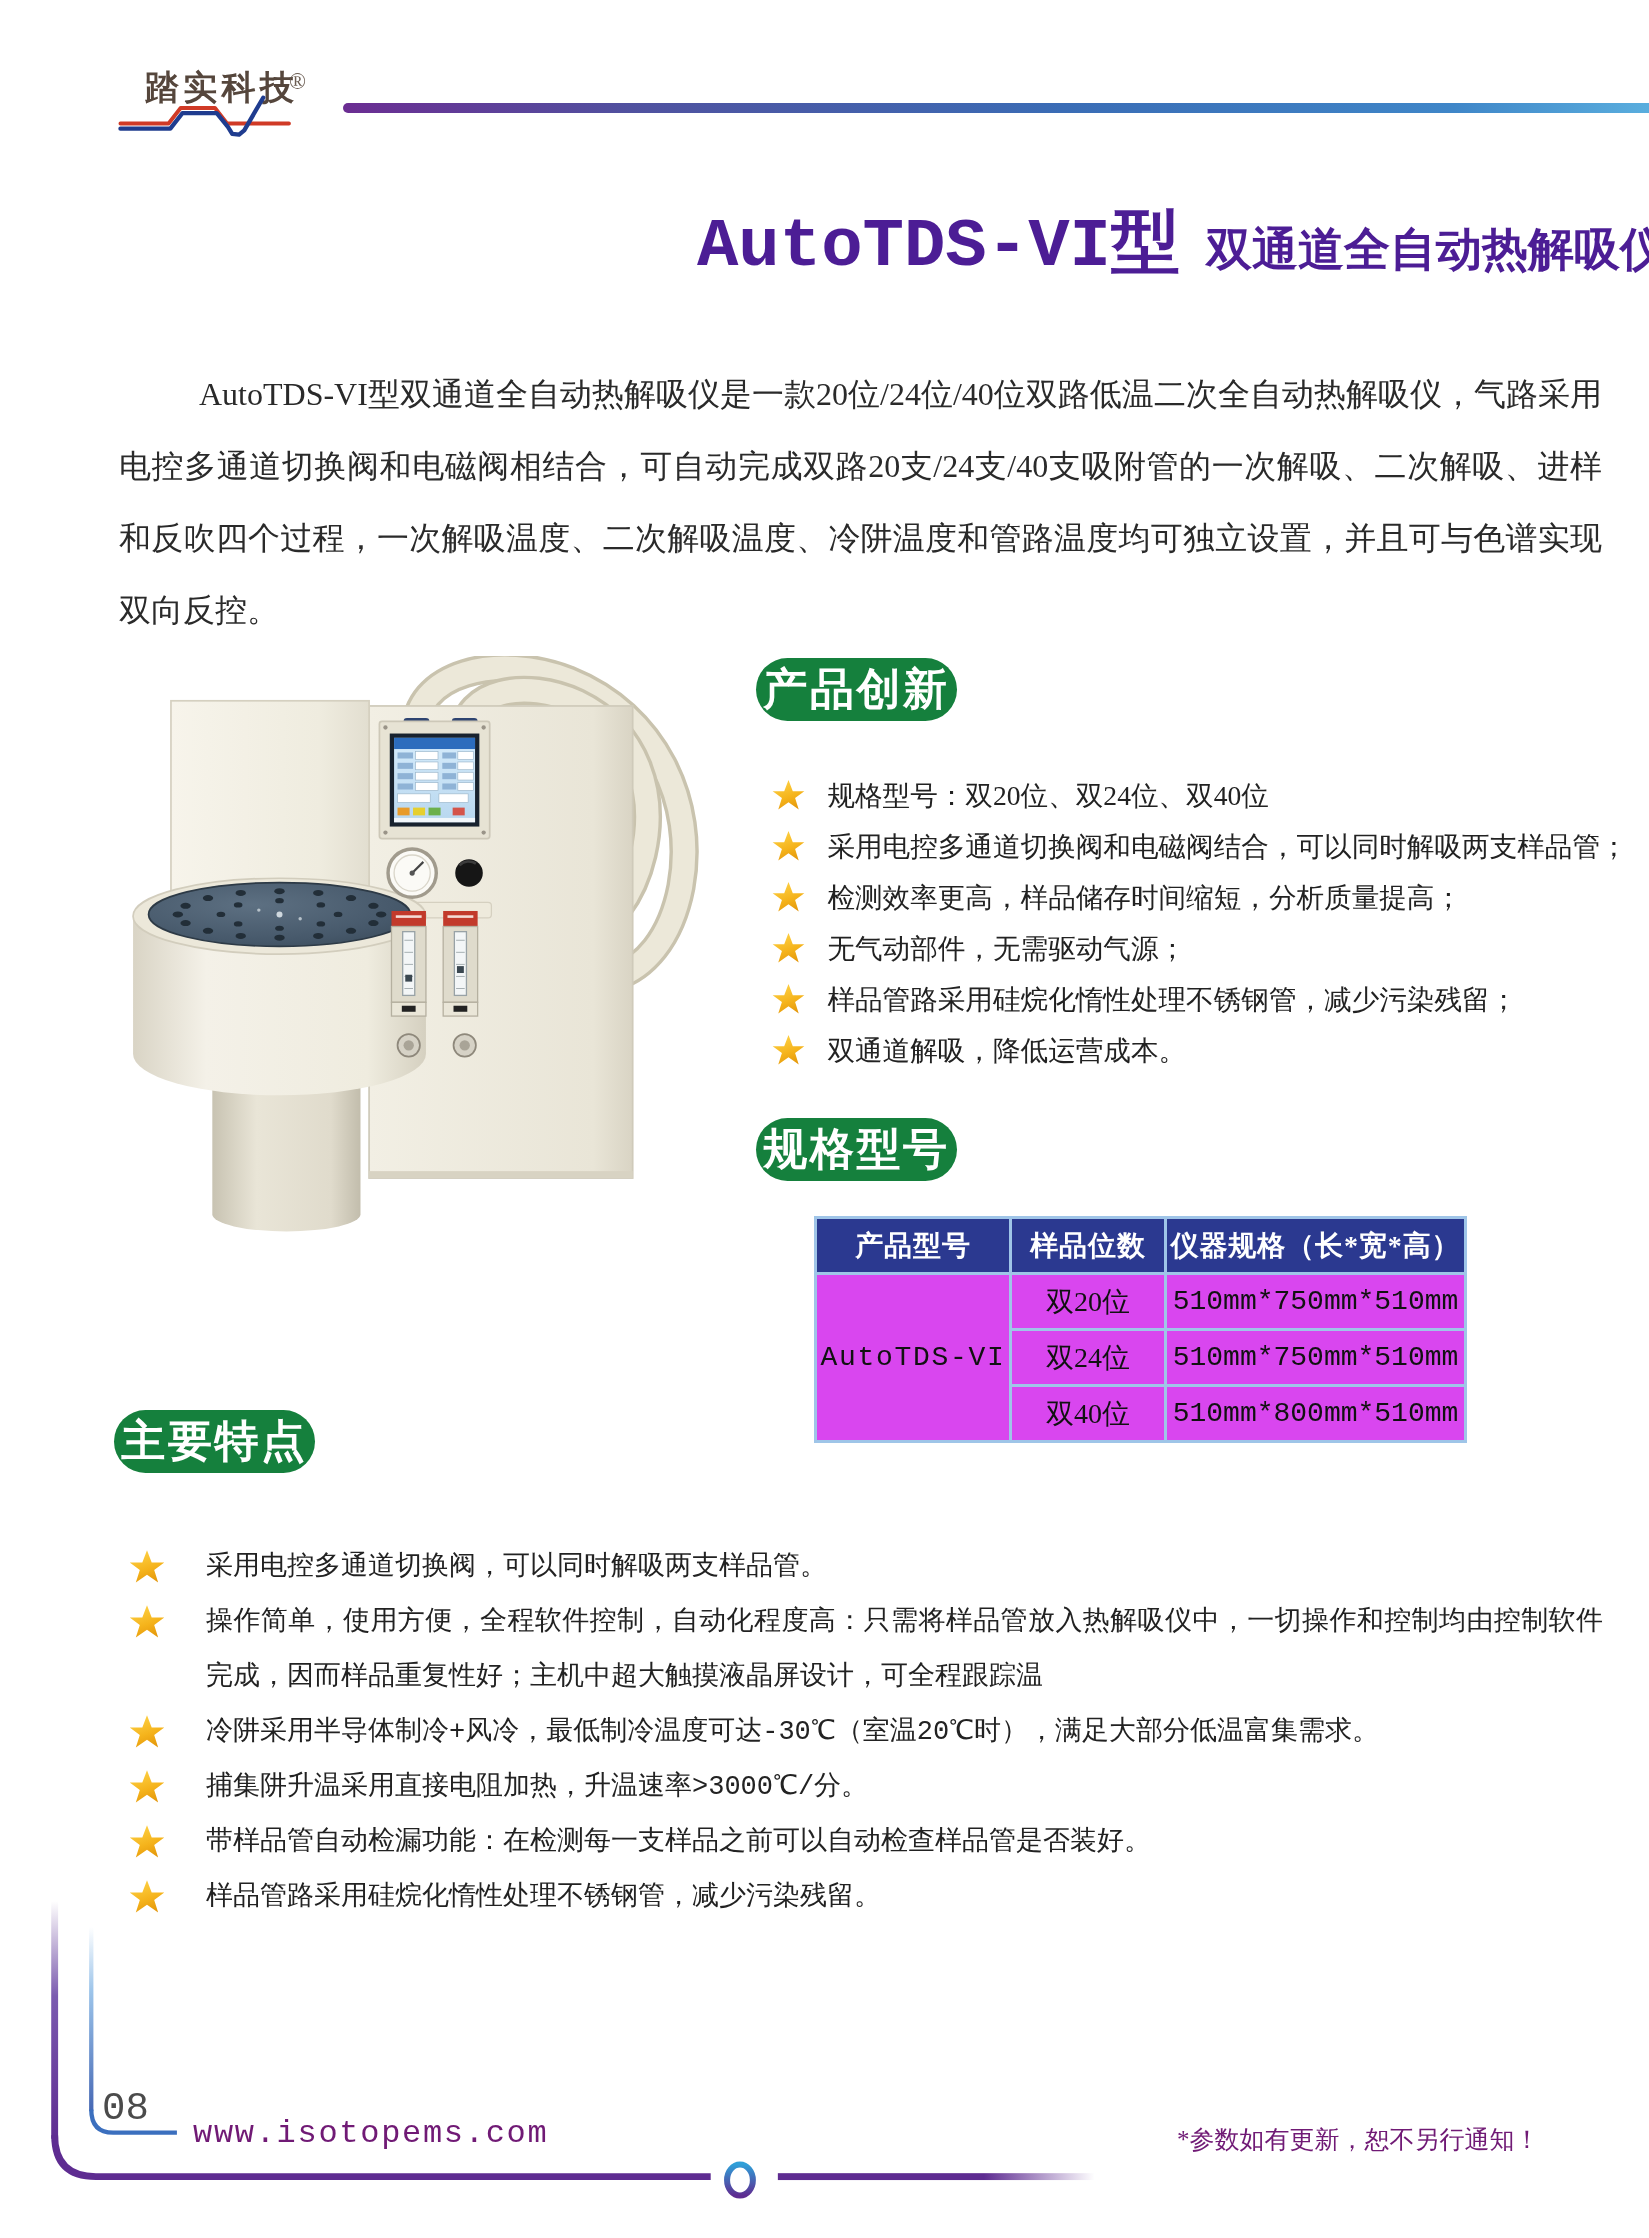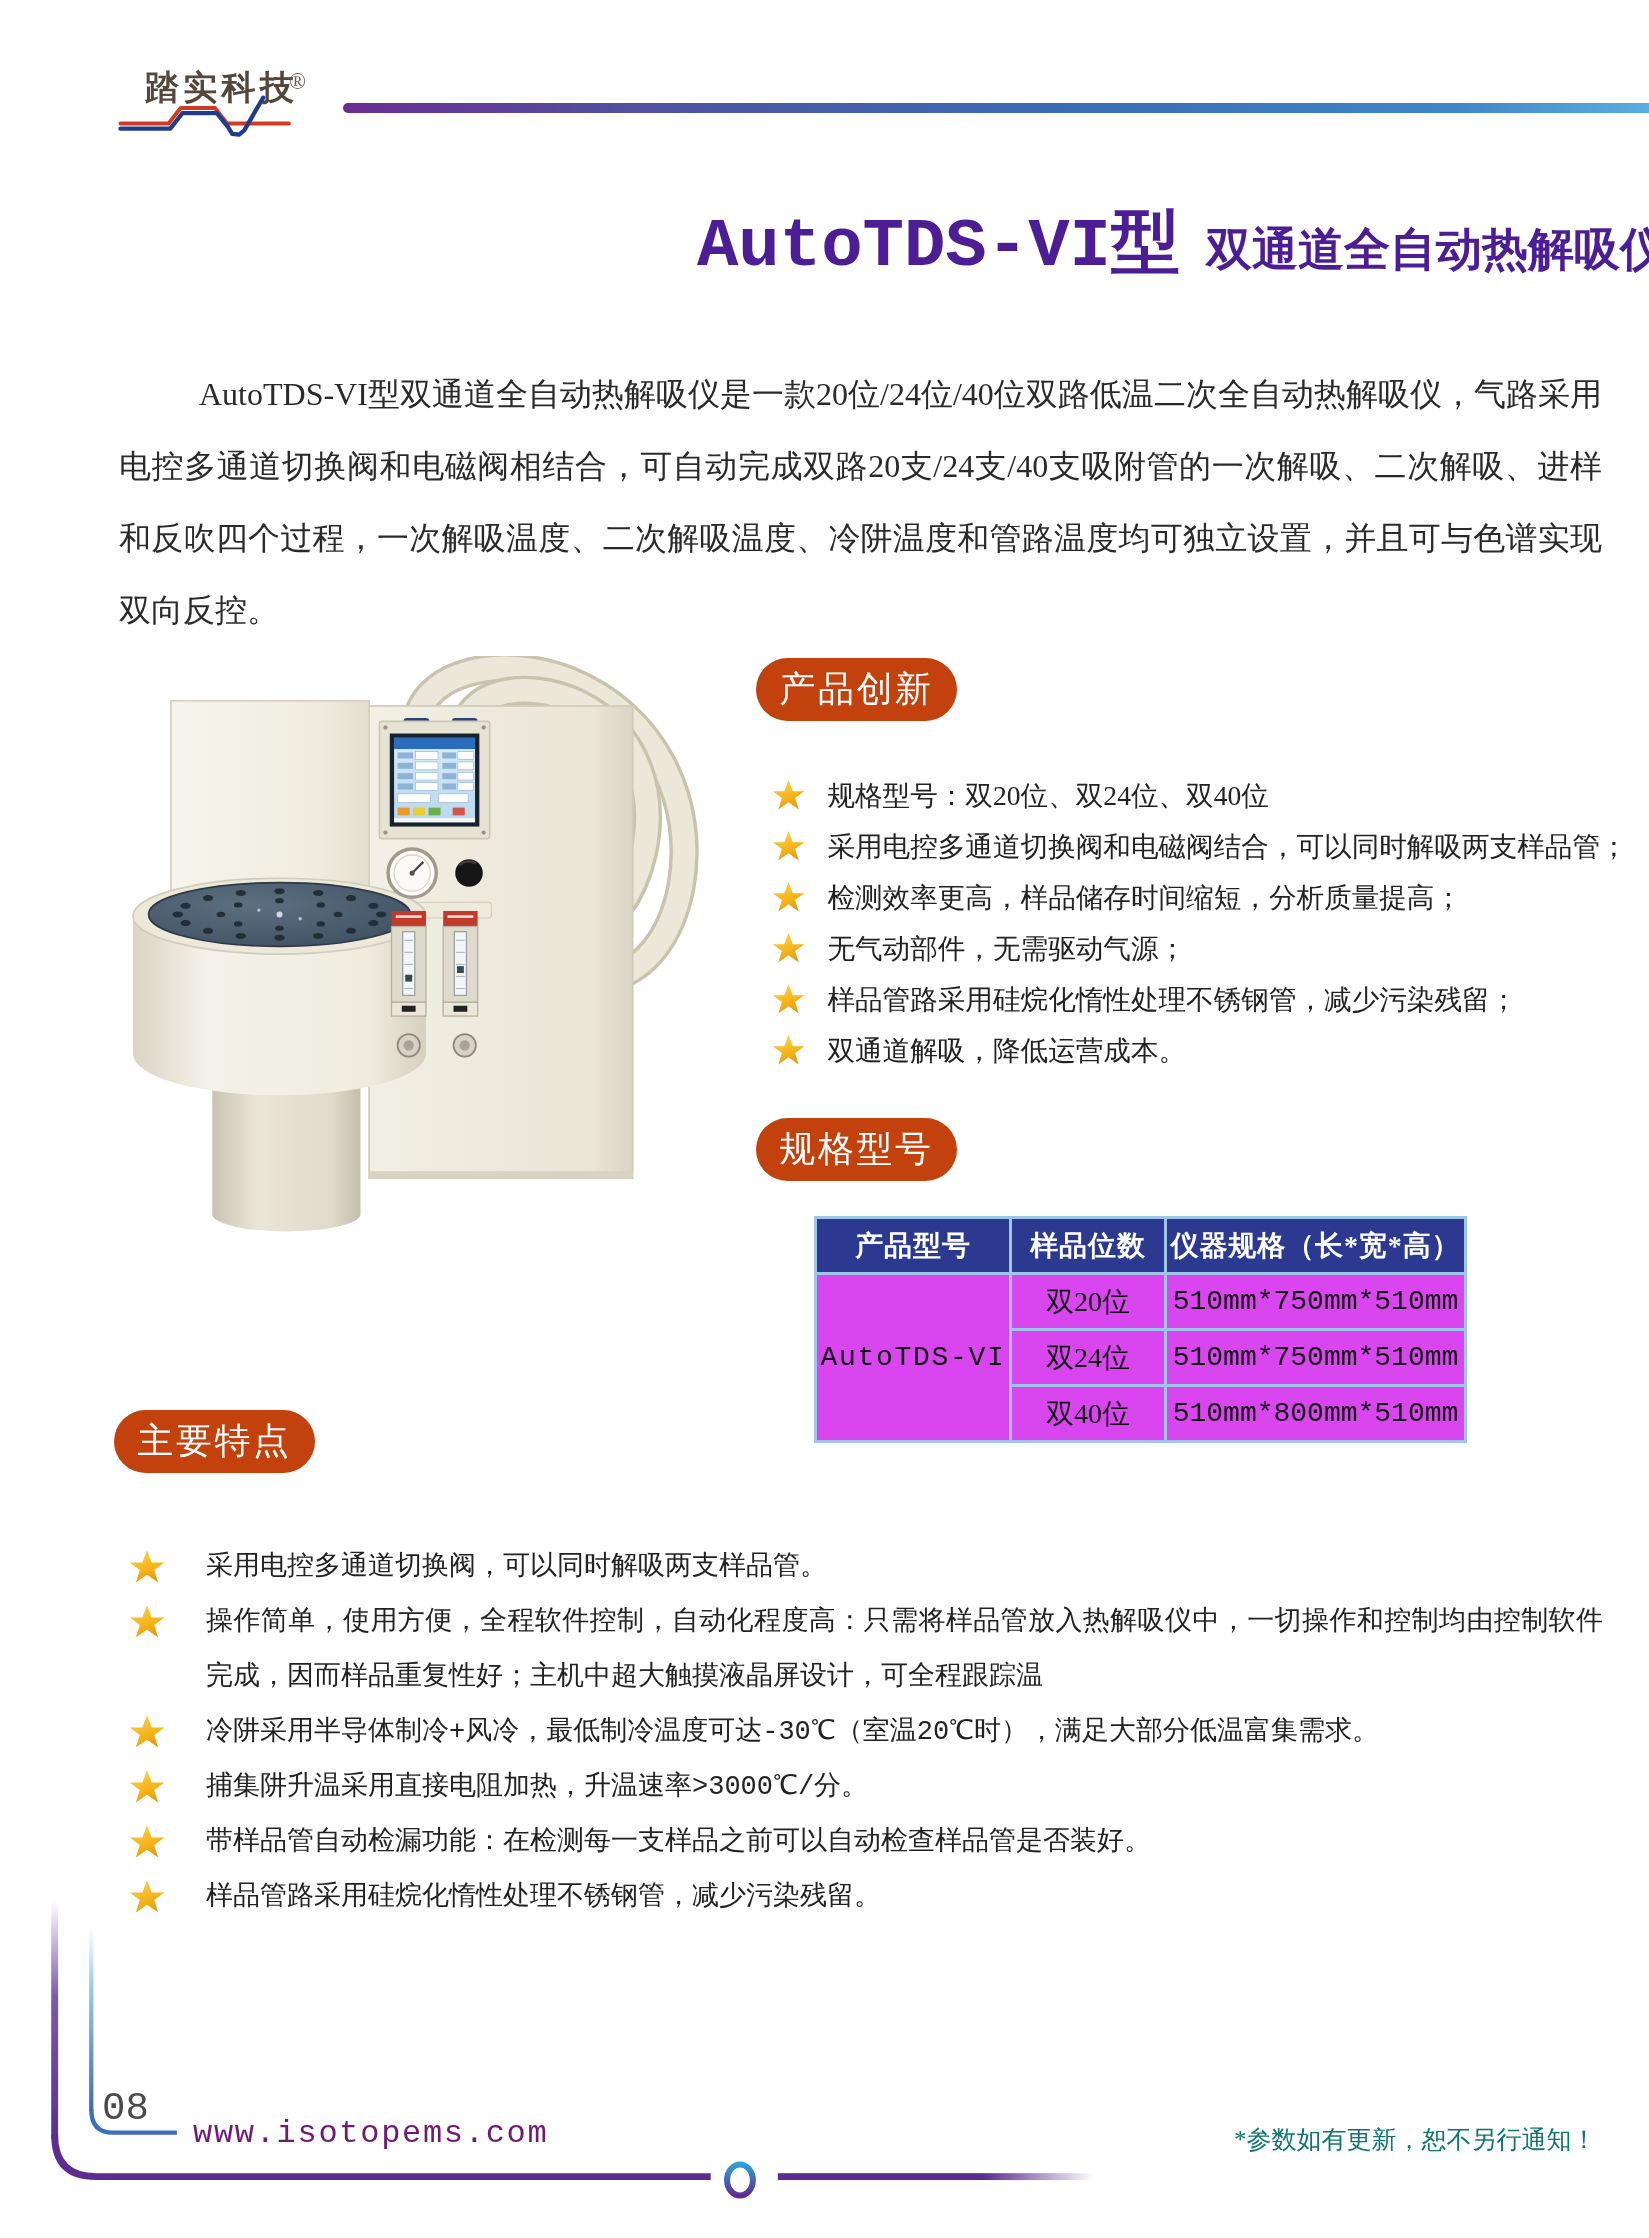--- a/index.html
+++ b/index.html
@@ -21,23 +21,23 @@
   
   .title{position:absolute;left:16px;top:196px;width:100%;text-align:right;white-space:nowrap;color:#4c1d95;}
   .title .model{font-size:69px;font-weight:bold;font-family:"Liberation Mono","Liberation Serif",serif;}
   .title .tname{font-size:46px;font-weight:bold;margin-left:26px;}
 
   
   .intro{position:absolute;left:119px;top:358px;width:1483px;margin:0;
     font-size:32px;line-height:72px;text-align:justify;text-indent:2.5em;color:#2a2a2a;}
 
   
-  .badge{position:absolute;width:201px;height:63px;border-radius:32px;background:#c2410c;
-    color:#ffffff;font-size:36px;display:flex;align-items:center;justify-content:center;
-    letter-spacing:2.6px;}
+  .badge{position:absolute;width:201px;height:63px;border-radius:32px;background:#15803d;
+    color:#ffffff;font-size:44px;display:flex;align-items:center;justify-content:center;
+    letter-spacing:2.6px;font-weight:bold;}
   #badge-innovation{left:756px;top:658px;}
   #badge-specs{left:756px;top:1118px;}
   #badge-features{left:114px;top:1410px;}
 
   
   .star{display:inline-block;flex:0 0 auto;
     background:linear-gradient(160deg,#ffd84f 0%,#f5b31b 55%,#dd8d06 100%);
     clip-path:polygon(50% 0%,63% 36%,98% 36%,70% 58%,81% 95%,50% 72%,19% 95%,30% 58%,2% 36%,37% 36%);}
   .ilist{position:absolute;left:772px;top:770px;width:870px;list-style:none;margin:0;padding:0;}
   .ilist li{display:flex;align-items:center;height:51px;}
@@ -54,21 +54,21 @@
   .spec-table th,.spec-table td{border:3.4px solid #9fc5e8;text-align:center;vertical-align:middle;padding:0;}
   .spec-table th{background:#2b3990;color:#ffffff;height:53px;font-weight:bold;letter-spacing:0.9px;}
   .spec-table td{height:53px;color:#111;}
   .spec-table .model-cell{letter-spacing:1.7px;}
 
   
   .page-number{position:absolute;left:102px;top:2087px;font-size:39px;color:#4b4b4b;
     font-family:"Liberation Mono","DejaVu Sans Mono",monospace;}
   .website{position:absolute;left:193px;top:2115px;font-size:32px;color:#701a75;letter-spacing:1.7px;
     font-family:"Liberation Mono","DejaVu Sans Mono",monospace;}
-  .footnote{position:absolute;left:1234px;top:2123px;font-size:25px;color:#0f766e;}
+  .footnote{position:absolute;left:1177px;top:2123px;font-size:25px;color:#701a75;}
   .footer-deco{position:absolute;left:34px;top:1894px;}
   .product{position:absolute;left:121px;top:656px;}
 </style>
 </head>
 <body>
 
 <div class="page">
 
   <div class="logo-text">踏实科技</div>
   <div class="logo-reg">®</div>

